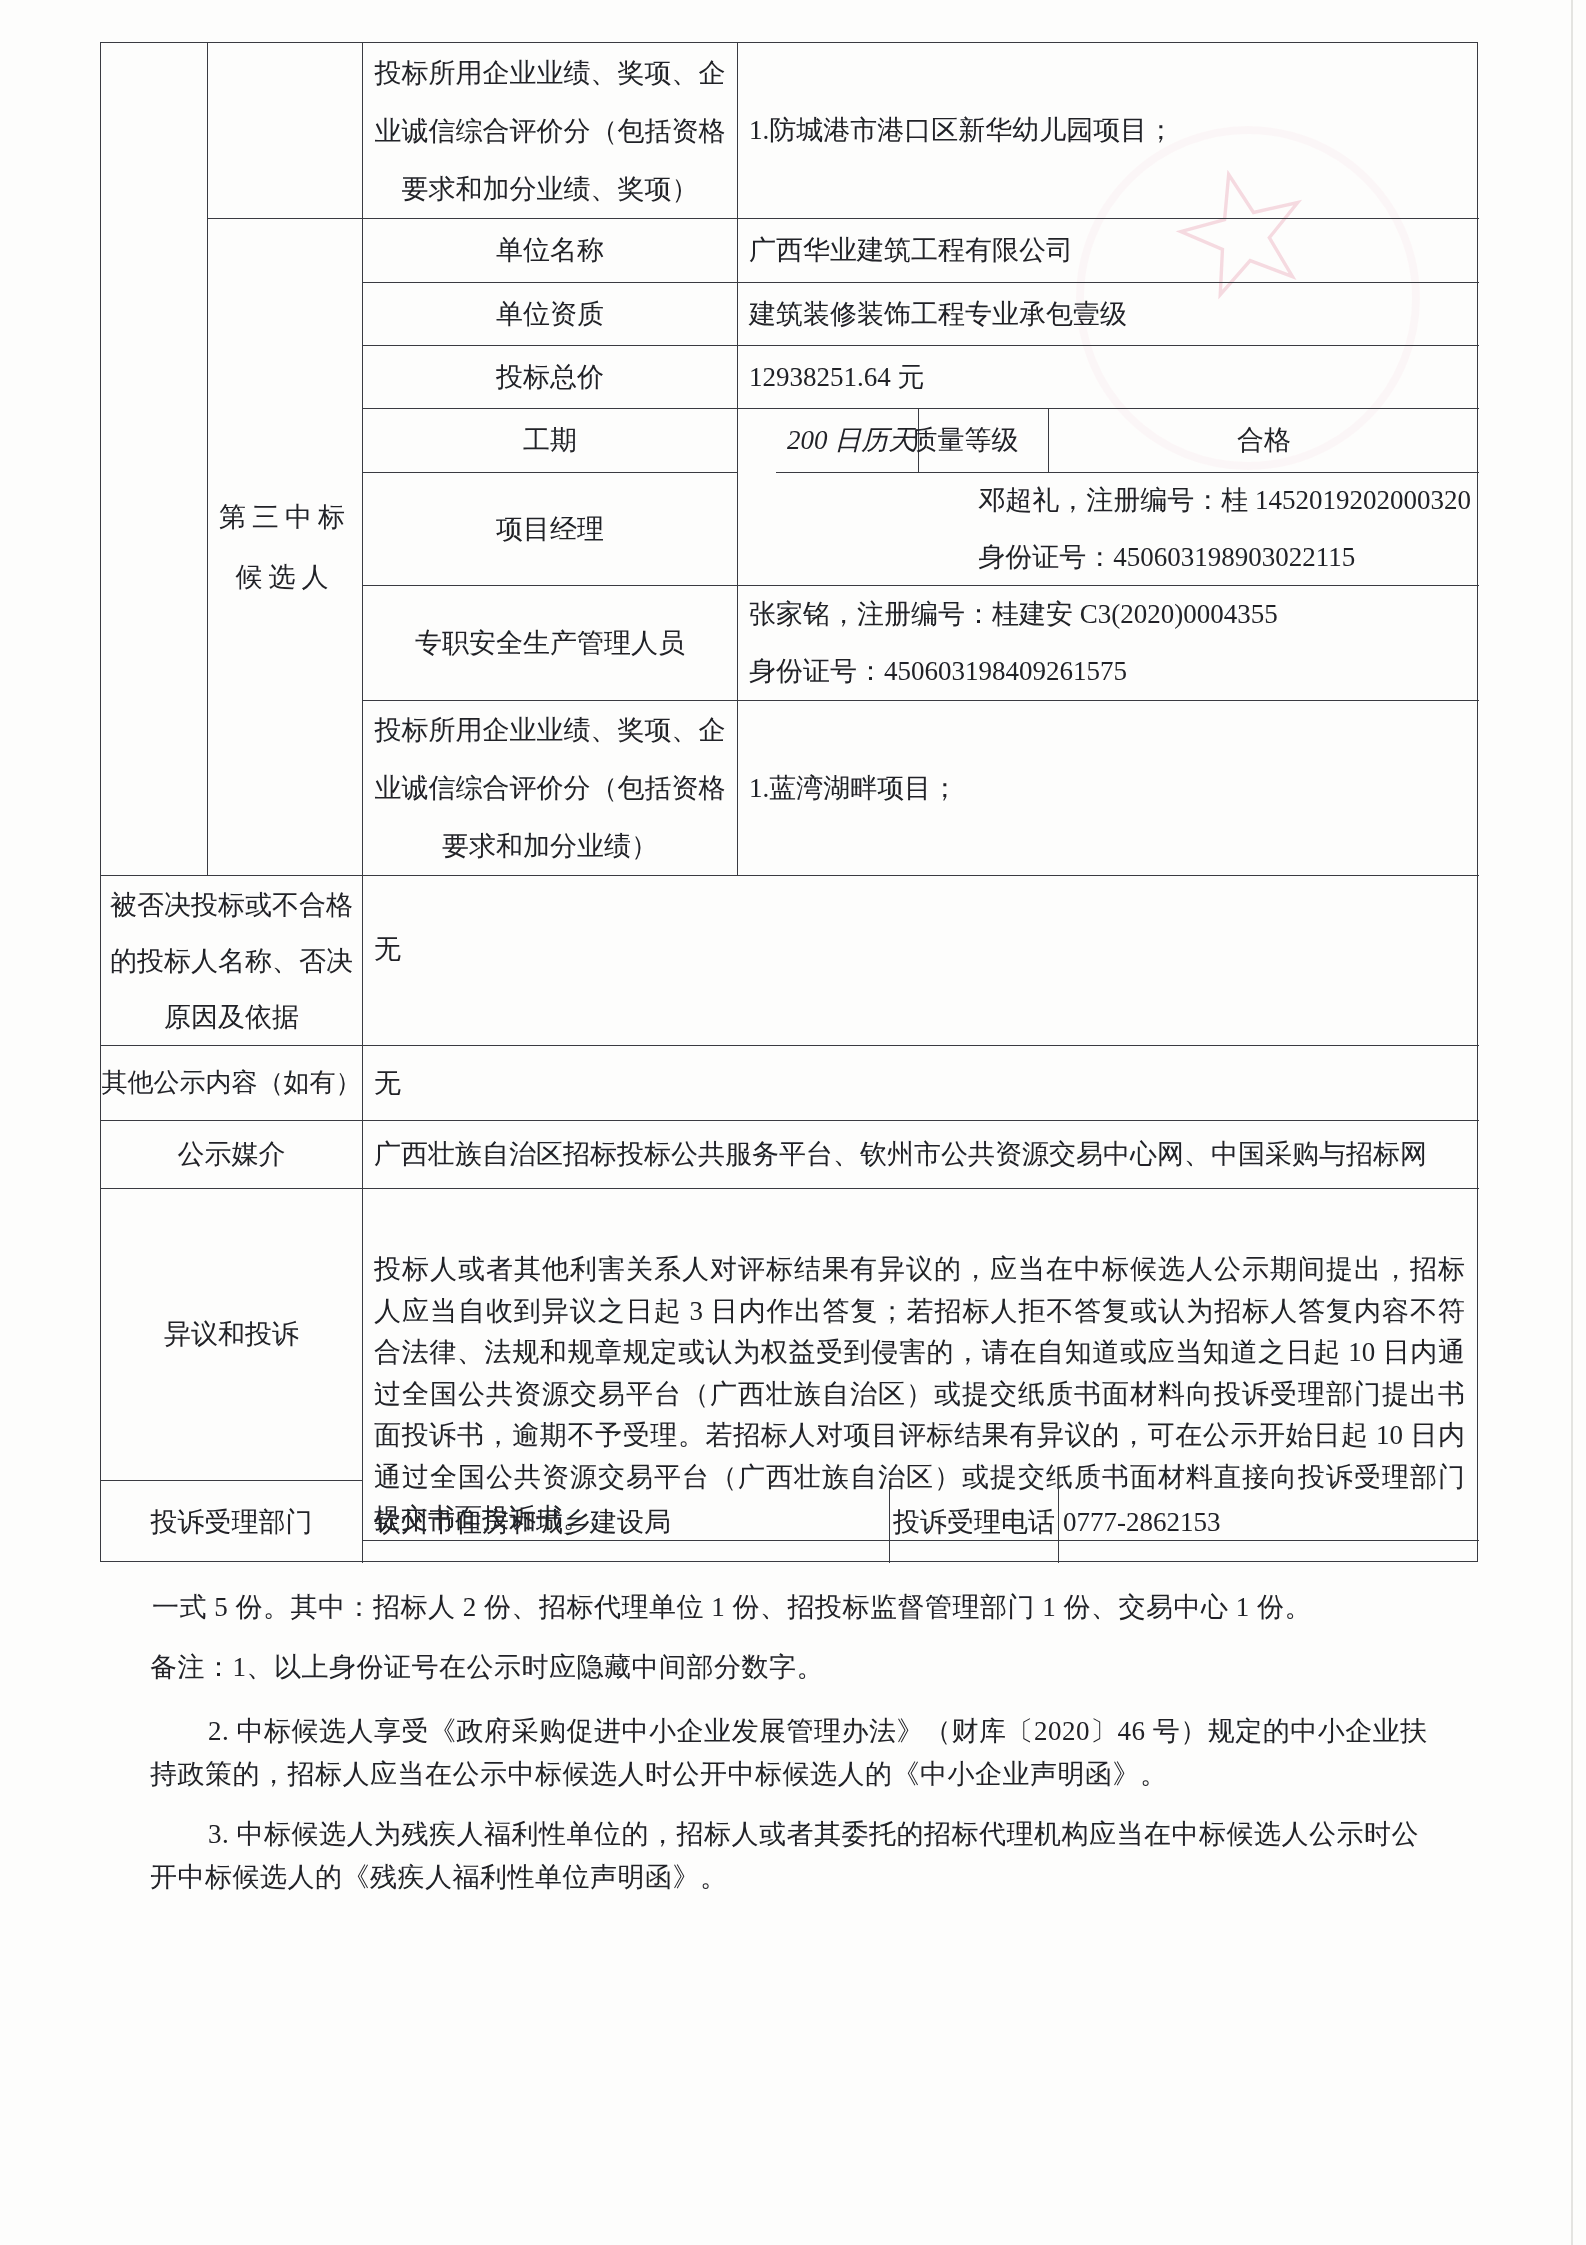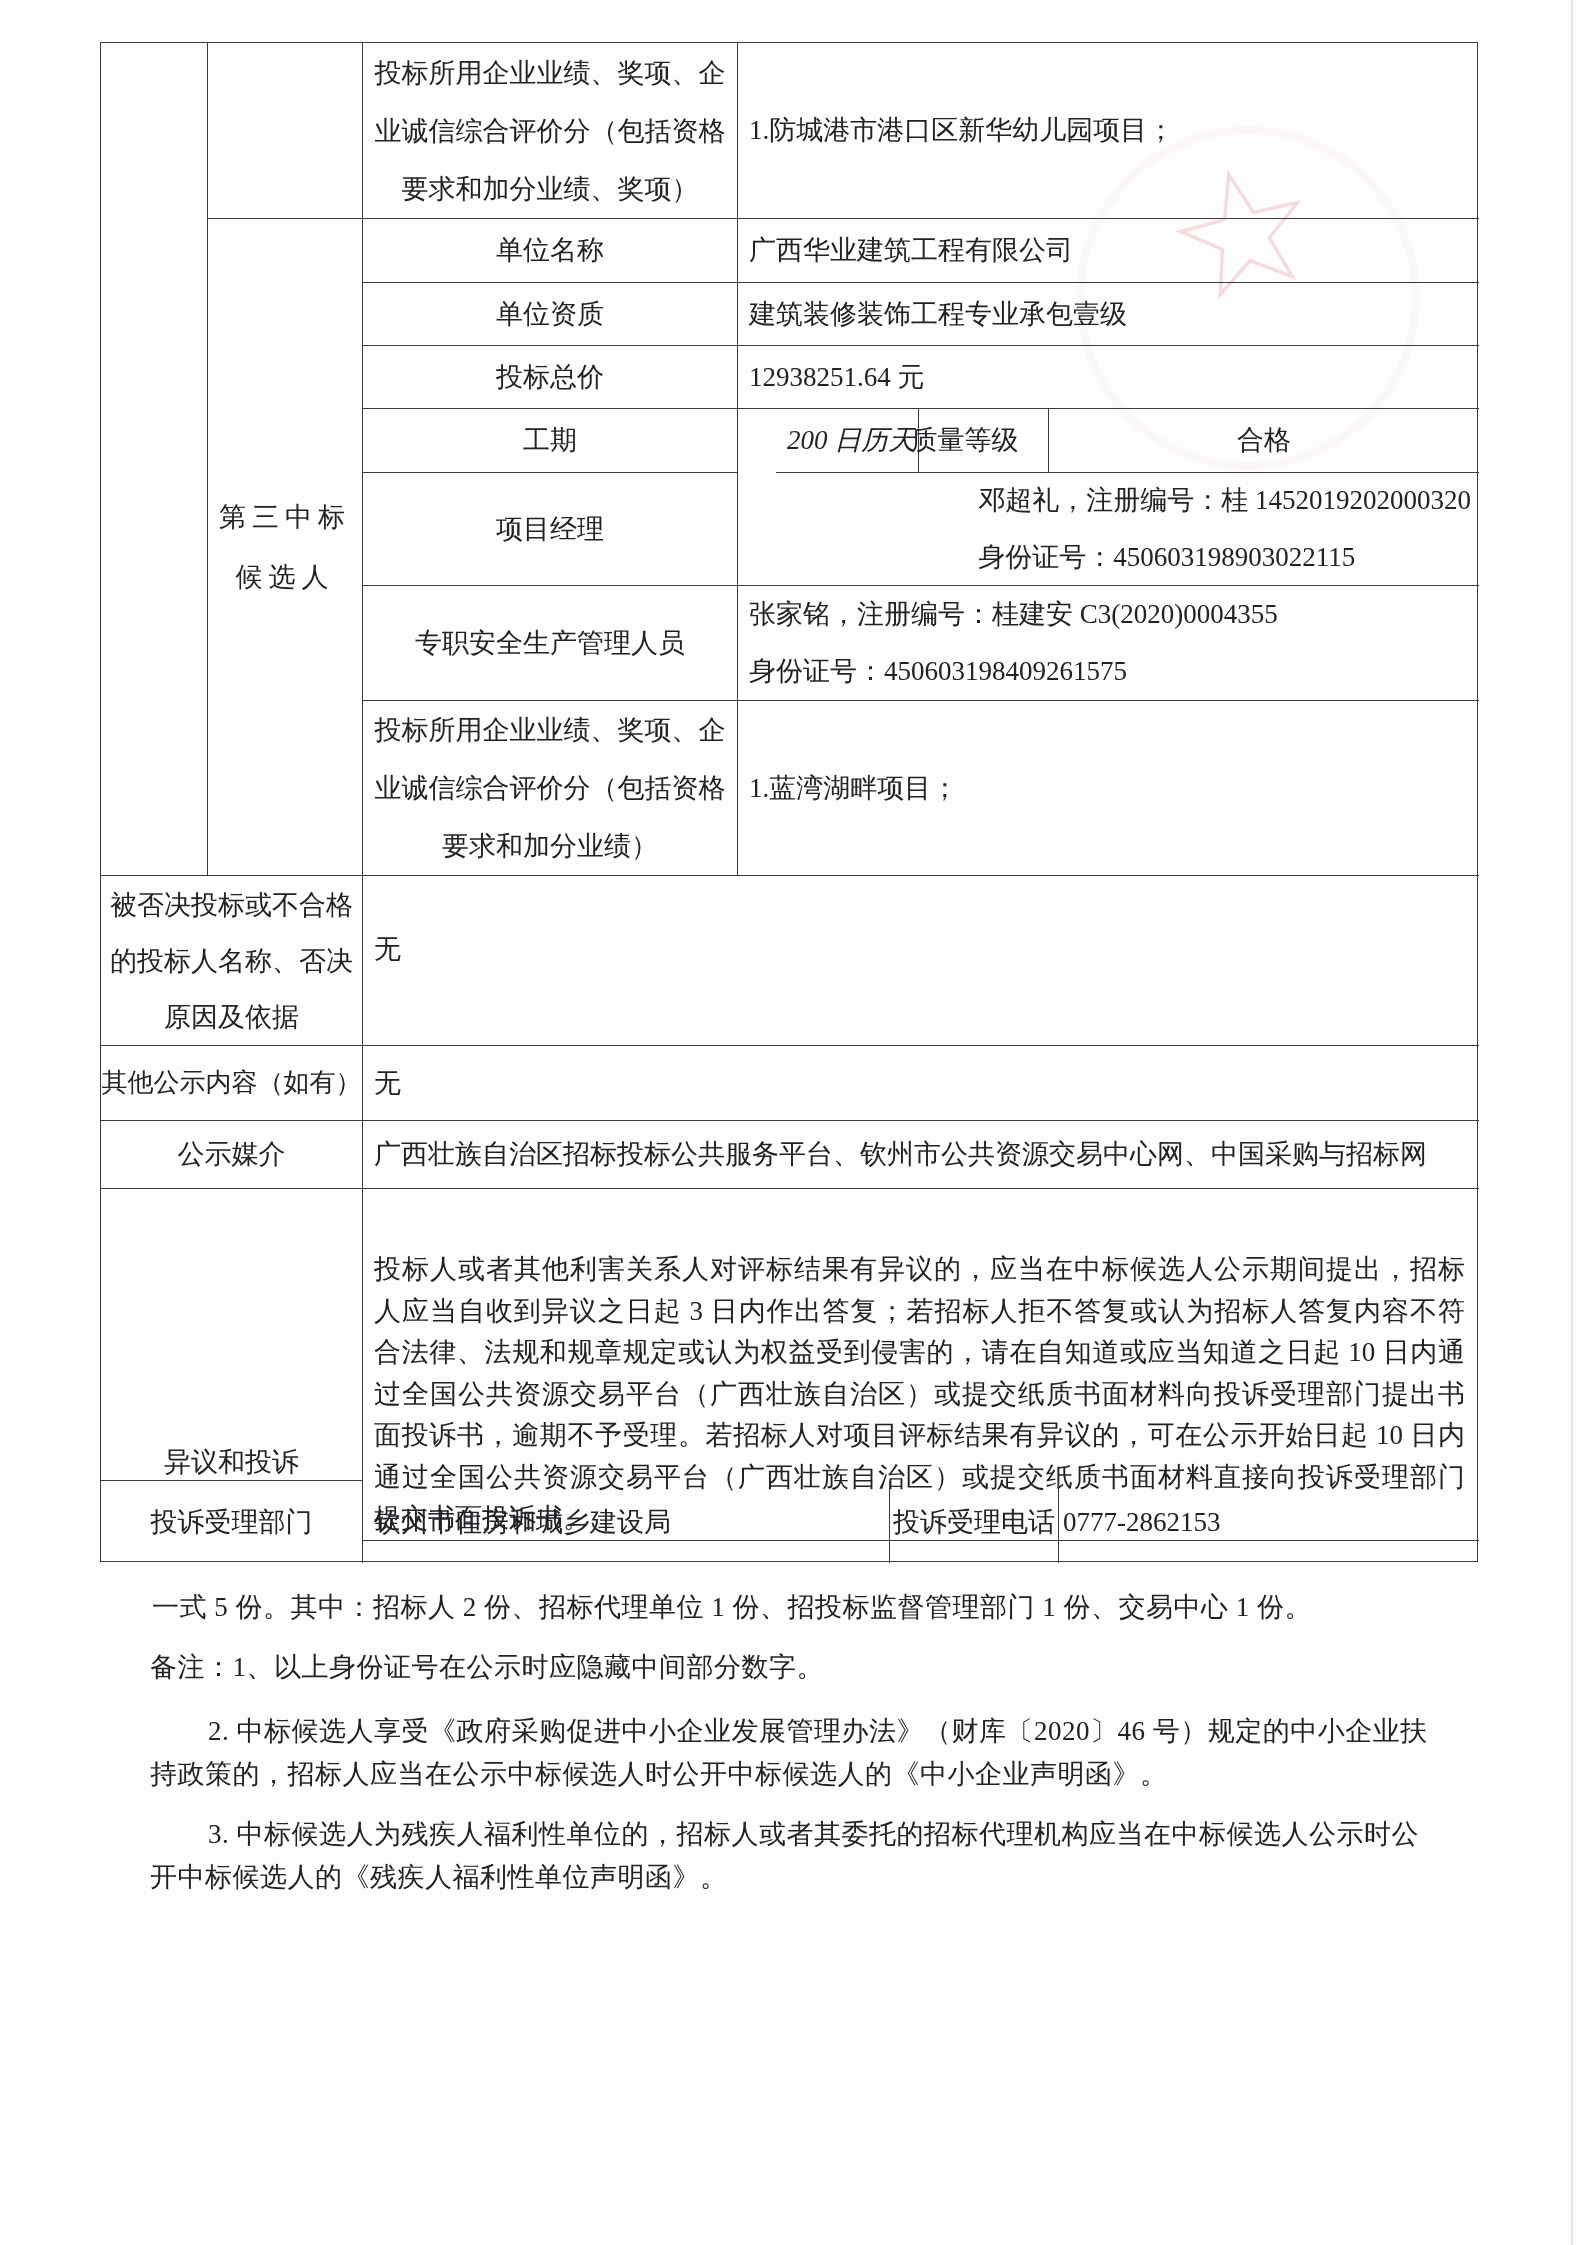--- a/index.html
+++ b/index.html
@@ -171,21 +171,21 @@
       <span>无</span>
     </div>
 
     <div class="cell" style="left:0;top:1078px;width:262px;height:68px;">
       <span>公示媒介</span>
     </div>
     <div class="cell val no-r" style="left:262px;top:1078px;width:1116px;height:68px;">
       <span>广西壮族自治区招标投标公共服务平台、钦州市公共资源交易中心网、中国采购与招标网</span>
     </div>
 
-    <div class="cell" style="left:0;top:1146px;width:262px;height:292px;align-items:flex-end;">
+    <div class="cell" style="left:0;top:1146px;width:262px;height:292px;">
       <span>异议和投诉</span>
     </div>
     <div class="cell no-r" style="left:262px;top:1206px;width:1116px;height:292px;">
       <div class="para">
         <div class="jline">投标人或者其他利害关系人对评标结果有异议的，应当在中标候选人公示期间提出，招标</div>
         <div class="jline">人应当自收到异议之日起 3 日内作出答复；若招标人拒不答复或认为招标人答复内容不符</div>
         <div class="jline">合法律、法规和规章规定或认为权益受到侵害的，请在自知道或应当知道之日起 10 日内通</div>
         <div class="jline">过全国公共资源交易平台（广西壮族自治区）或提交纸质书面材料向投诉受理部门提出书</div>
         <div class="jline">面投诉书，逾期不予受理。若招标人对项目评标结果有异议的，可在公示开始日起 10 日内</div>
         <div class="jline">通过全国公共资源交易平台（广西壮族自治区）或提交纸质书面材料直接向投诉受理部门</div>

